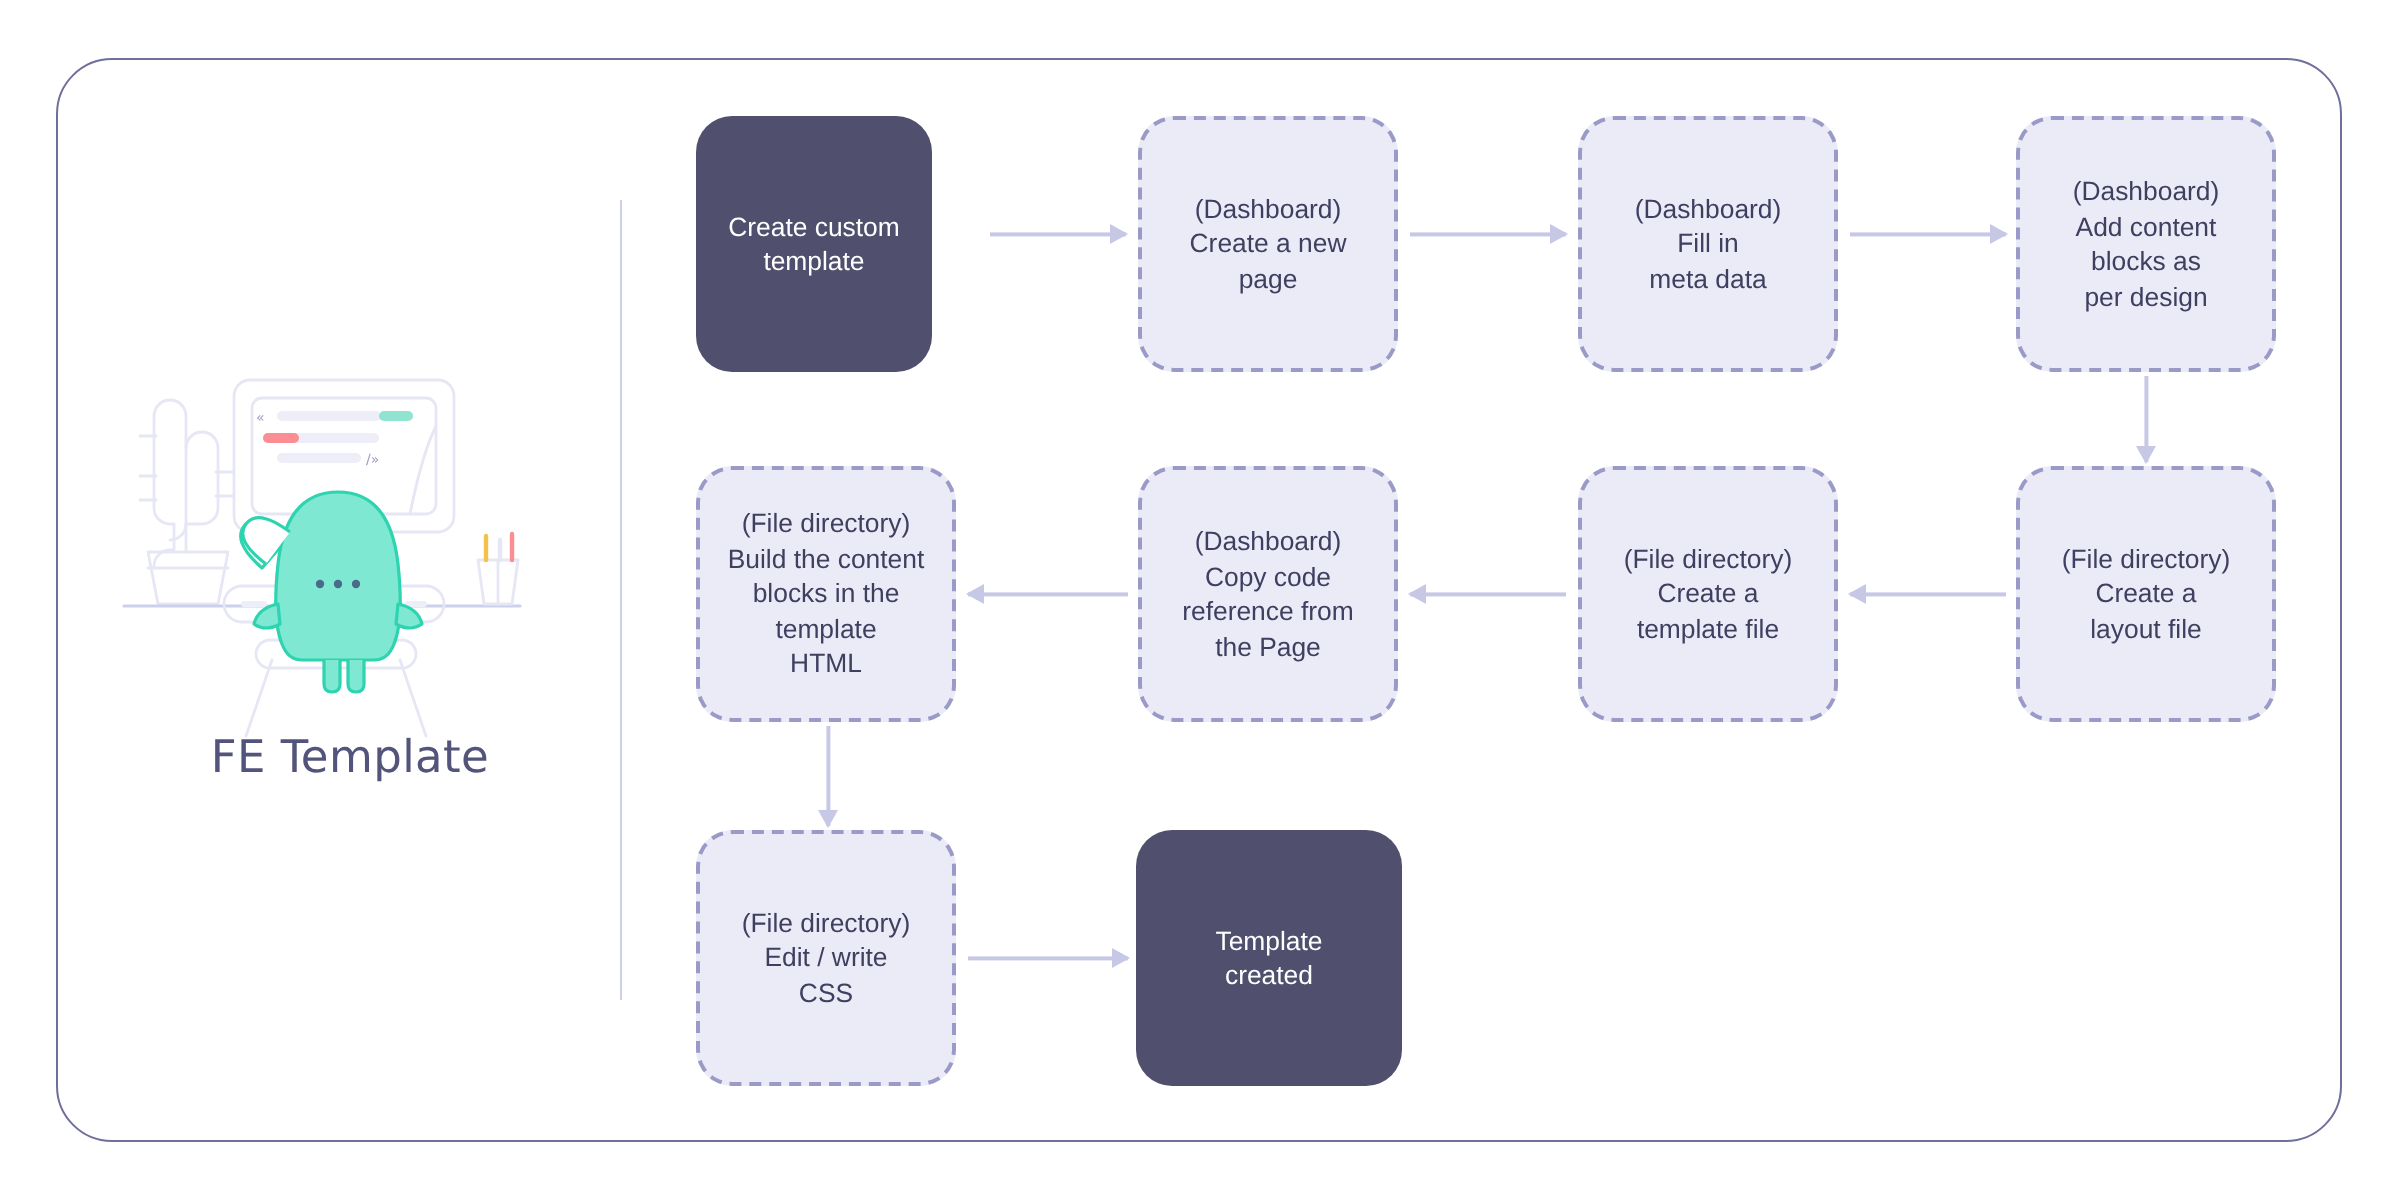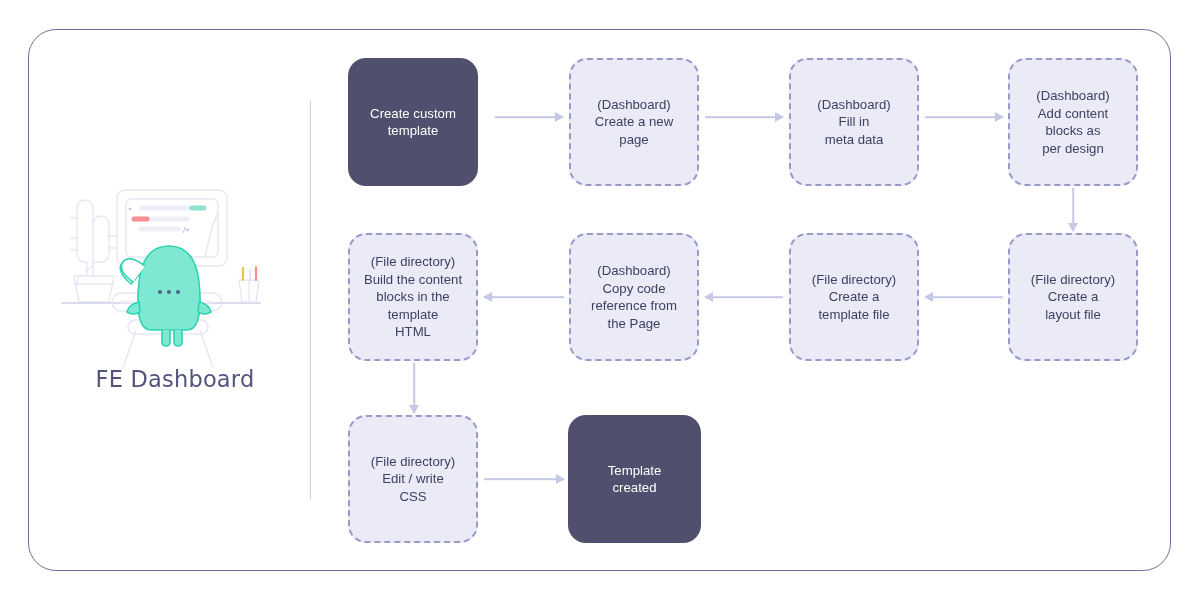--- a/index.html
+++ b/index.html
@@ -206,24 +206,24 @@
         <path d="M124 150 v12 q 0 4 4 4 q 4 0 4 -4 v-12" fill="#7fe8d2" stroke="#2ed3b0" stroke-width="1.6"></path>
         <path d="M95 86 q -16 -12 -22 -4 q -6 8 10 20" fill="#ffffff" stroke="#2ed3b0" stroke-width="1.6"></path>
         <g fill="#4a6c8a">
           <circle cx="110" cy="112" r="2.1"></circle>
           <circle cx="119" cy="112" r="2.1"></circle>
           <circle cx="128" cy="112" r="2.1"></circle>
         </g>
       </g>
     </svg>
   </div>
-  <div class="illus-caption">FE Dashboard</div>
+  <div class="illus-caption">FE Template</div>
 
   <div id="flow-layer">
-      <div class="node solid" style="left: 348px; top: 58px; width: 130px; height: 128px;">Create custom
+      <div class="node solid" style="left: 348px; top: 58px; width: 118px; height: 128px;">Create custom
 template</div>
       <div class="node dashed" style="left: 569px; top: 58px; width: 130px; height: 128px;">(Dashboard)
 Create a new
 page</div>
       <div class="node dashed" style="left: 789px; top: 58px; width: 130px; height: 128px;">(Dashboard)
 Fill in
 meta data</div>
       <div class="node dashed" style="left: 1008px; top: 58px; width: 130px; height: 128px;">(Dashboard)
 Add content
 blocks as

